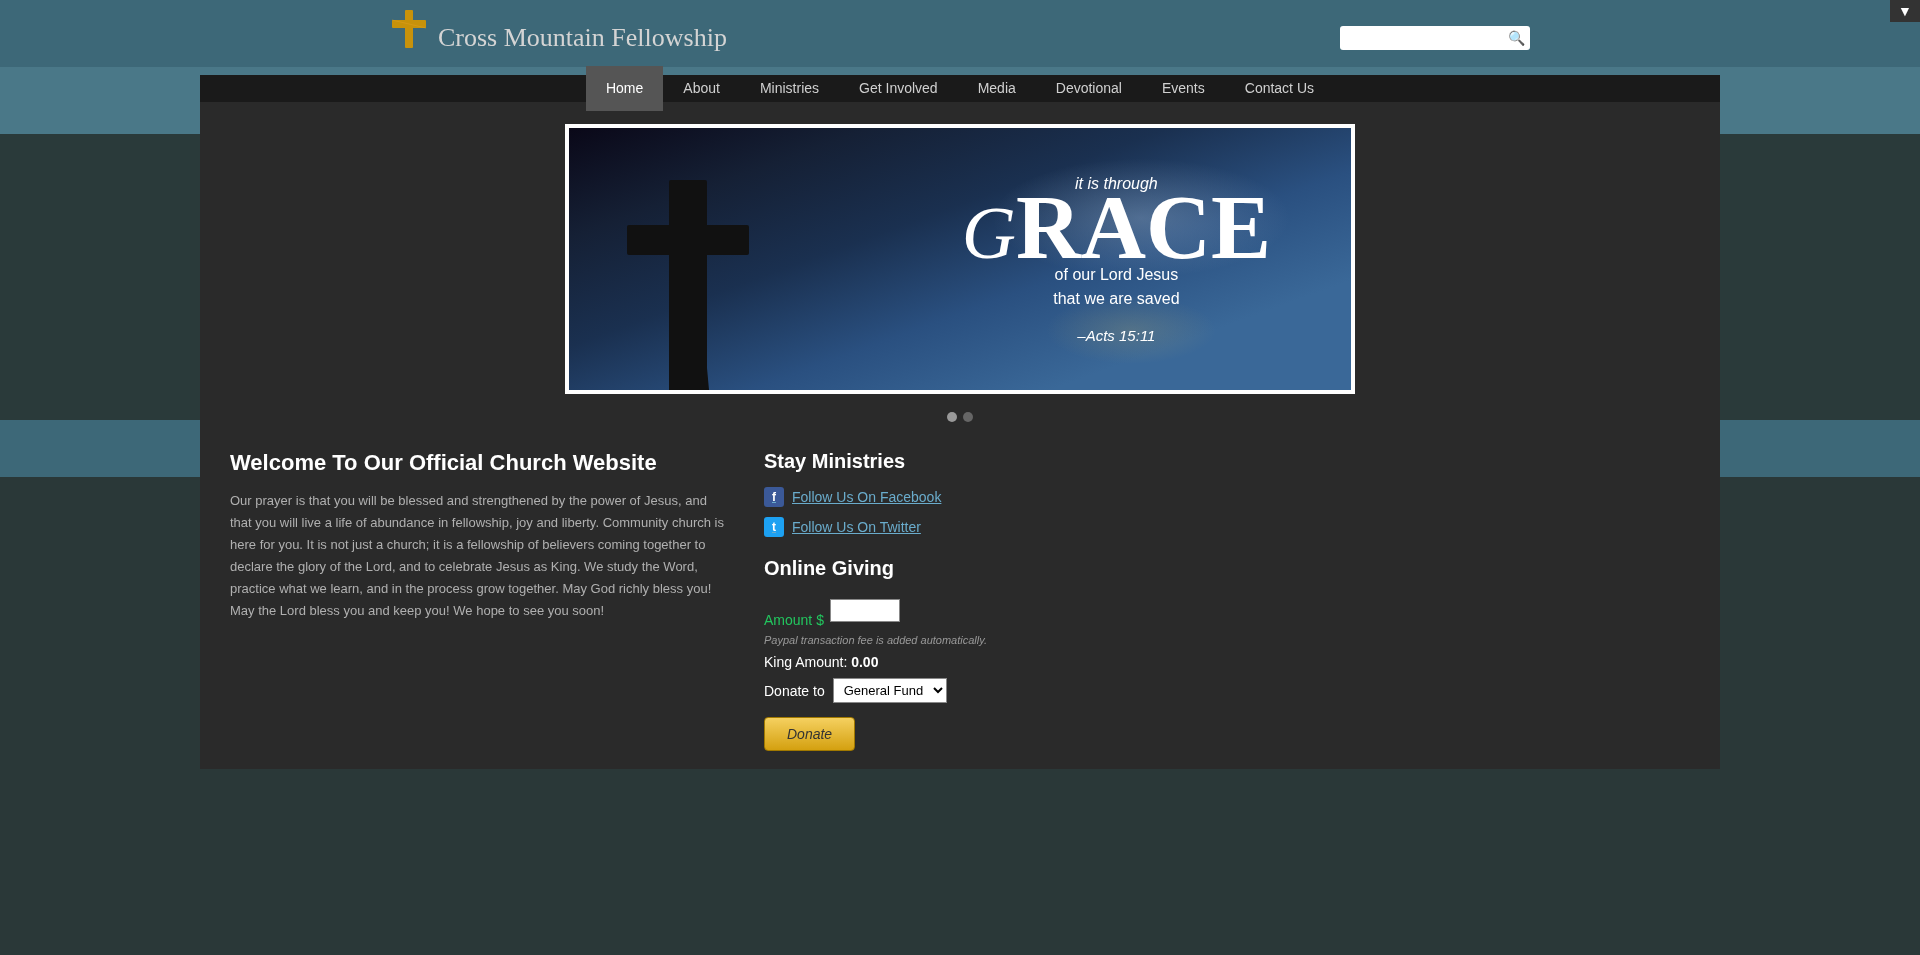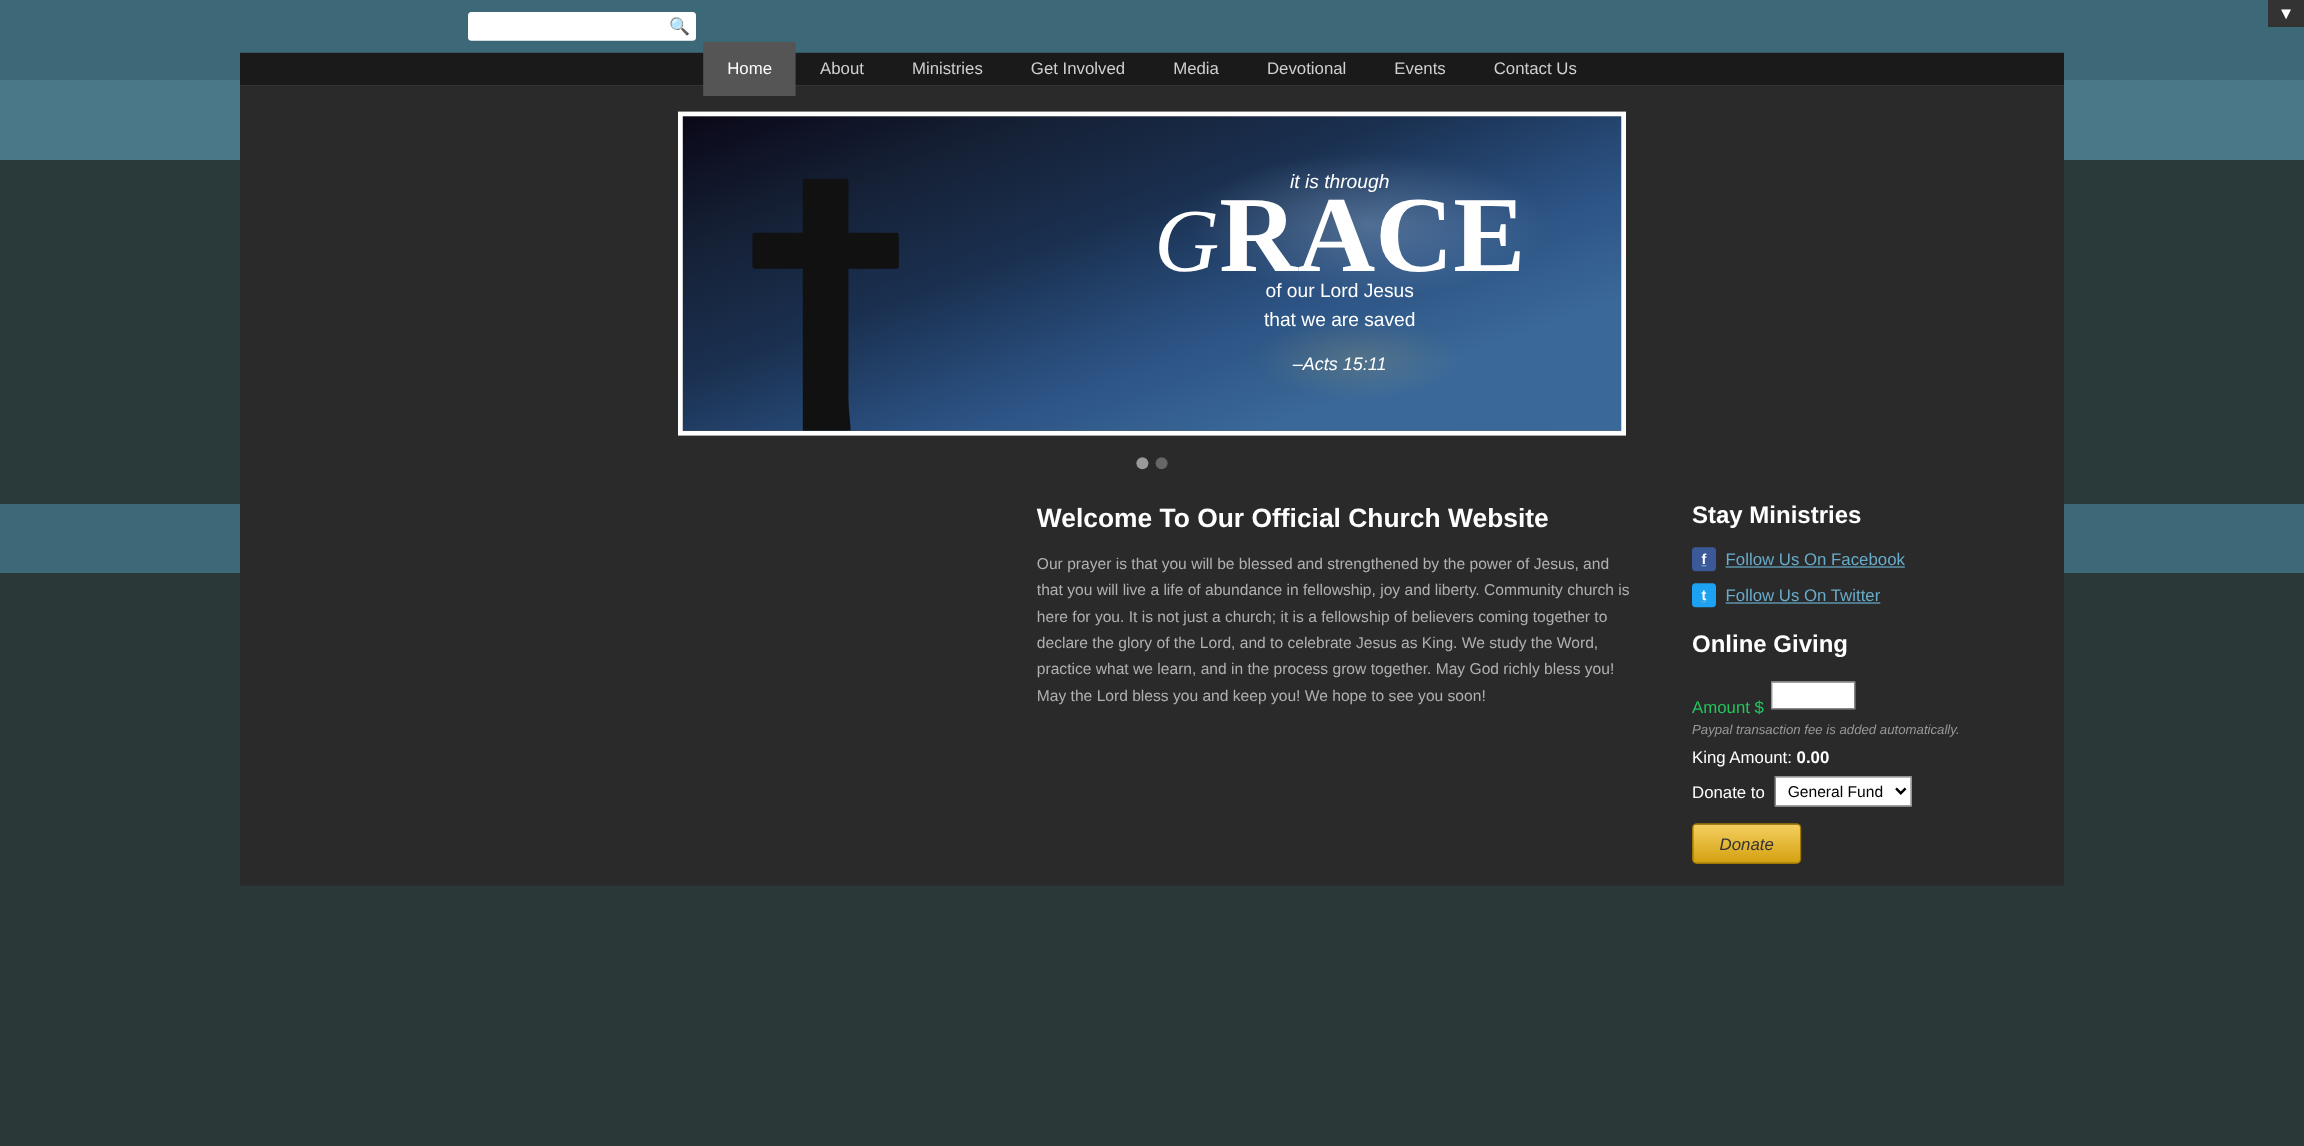--- a/index.html
+++ b/index.html
@@ -176,23 +176,22 @@
       display: inline-block;
     }
 
     .dot.active {
       background: #999;
     }
 
     
     .content-area {
       display: flex;
-      gap: 46px;
+      gap: 34px;
       padding: 20px 30px 18px 30px;
-      justify-content: flex-end;
     }
 
     .left-content {
       flex: 1;
       max-width: 500px;
     }
 
     .right-content {
       width: 280px;
     }
@@ -356,20 +355,30 @@
     }
   </style>
 </head>
 <body>
 
 <div class="scroll-top">▼</div>
 
 <div class="outer-wrapper">
 
   <div class="header">
+    <div class="logo-area">
+
+      <svg class="cross-icon" viewBox="0 0 40 55" xmlns="http://www.w3.org/2000/svg">
+        <rect x="15" y="0" width="8" height="38" fill="#c8920a" rx="1"></rect>
+        <rect x="2" y="10" width="34" height="8" fill="#c8920a" rx="1"></rect>
+
+        <line x1="2" y1="10" x2="36" y2="18" stroke="#e0a020" stroke-width="1" opacity="0.5"></line>
+      </svg>
+      <span class="logo-text">Cross Mountain Fellowship</span>
+    </div>
     <div class="search-box">
       <input type="text" placeholder="" style="">
       <span class="search-icon-char">🔍</span>
     </div>
   </div>
 
   <nav class="nav-bar">
     <a class="nav-item active">Home</a>
     <a class="nav-item">About</a>
     <a class="nav-item">Ministries</a>

